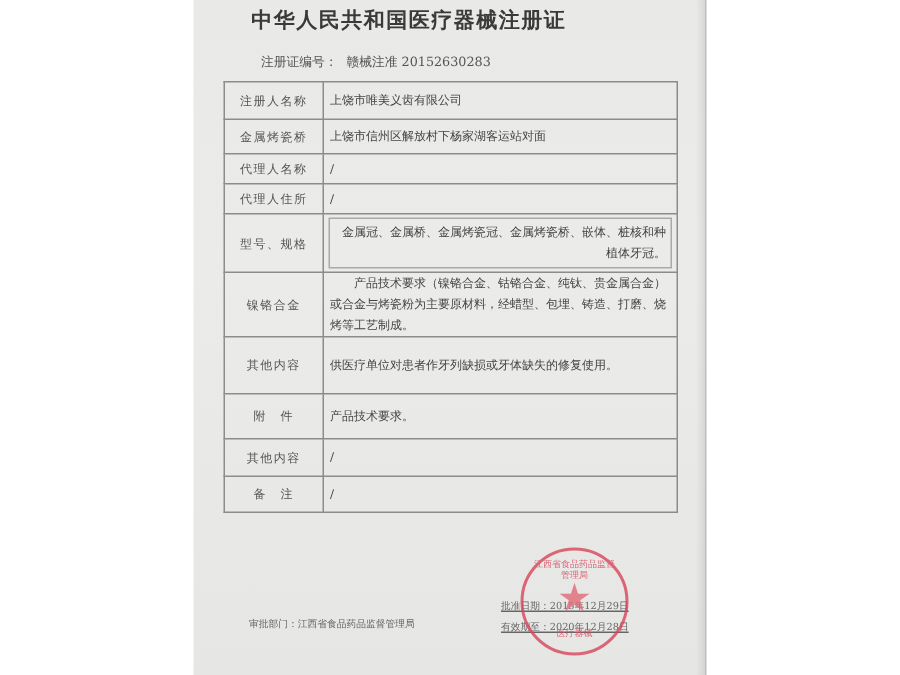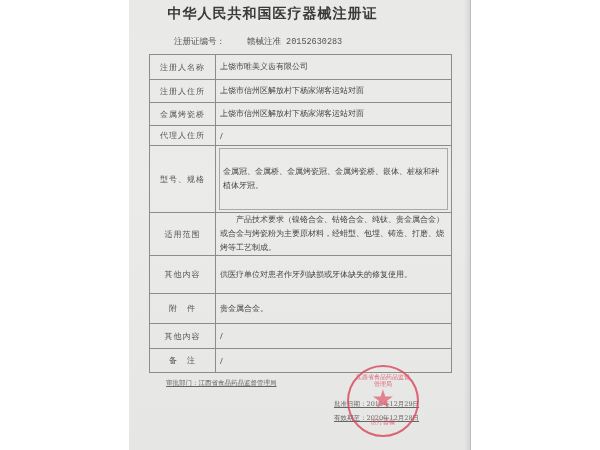--- a/index.html
+++ b/index.html
@@ -16,37 +16,37 @@
     content:""; position:absolute; right:0; top:0; width:6px; height:100%;
     background: linear-gradient(90deg, rgba(0,0,0,0) 0%, rgba(0,0,0,0.08) 100%);
   }
   .title {
     position:absolute; left:0; width:287px; top:5px; text-align:center;
     font-size:14px; letter-spacing:1px; color:#3a3a3a; font-weight:bold;
   }
   .reg-no {
     position:absolute; left:45px; top:36px; font-size:8.5px; color:#555;
   }
-  .reg-no .v { margin-left:22px;font-family:Liberation Mono, monospace; }
+  .reg-no .v { margin-left:6px; }
   table.cert {
     position:absolute; left:20px; top:54px; width:303px;
     border-collapse:collapse; font-size:8px; color:#444;
   }
   table.cert td {
     border:1px solid #8c8c8c; padding:0 4px; vertical-align:middle;
   }
   table.cert td.label {
     width:57px; text-align:center; color:#555; letter-spacing:1px;
   }
   table.cert td.value { text-align:left; line-height:14px;margin-left:27px; }
   table.cert td.value.boxed { padding:2px 3px; }
-  .boxed-inner { border:1px solid #a9a9a9; padding:16px 3px; line-height:14px; }
+  .boxed-inner { border:1px solid #a9a9a9; padding:2px 3px; line-height:14px;text-align:right; }
   .indent { text-indent:2em; }
   .footer-dept {
-    position:absolute; left:37px; top:379px; font-size:6.5px; color:#666;text-decoration:underline;
+    position:absolute; left:37px; top:412px; font-size:6.5px; color:#666;
   }
   .footer-dates {
     position:absolute; left:205px; top:397px; font-size:6.5px; color:#666; line-height:14px;text-decoration:underline;
   }
   .stamp {
     position:absolute; left:218px; top:365px; width:68px; height:68px;
     border:2px solid #d8455a; border-radius:50%; opacity:0.8;
   }
   .stamp .star {
     position:absolute; left:0; width:68px; top:17px; text-align:center;
@@ -70,48 +70,48 @@
     <span>注册证编号：</span><span class="v">赣械注准 20152630283</span>
   </div>
 
   <table class="cert">
     <tbody>
         <tr style="height:25px">
       <td class="label">注册人名称</td>
       <td class="value">上饶市唯美义齿有限公司</td>
     </tr>
     <tr style="height:23px">
-      <td class="label">注册人住所</td>
+      <td class="label">金属烤瓷桥</td>
       <td class="value">上饶市信州区解放村下杨家湖客运站对面</td>
     </tr>
-    <tr style="height:23px">
-      <td class="label">金属烤瓷桥</td>
-      <td class="value">上饶市信州区解放村下杨家湖客运站对面</td>
+    <tr style="height:20px">
+      <td class="label">代理人名称</td>
+      <td class="value">/</td>
     </tr>
     <tr style="height:20px">
       <td class="label">代理人住所</td>
       <td class="value">/</td>
     </tr>
     <tr style="height:39px">
       <td class="label">型号、规格</td>
       <td class="value boxed">
         <div class="boxed-inner">金属冠、金属桥、金属烤瓷冠、金属烤瓷桥、嵌体、桩核和种植体牙冠。</div>
       </td>
     </tr>
     <tr style="height:41px">
-      <td class="label">适用范围</td>
+      <td class="label">镍铬合金</td>
       <td class="value indent">产品技术要求（镍铬合金、钴铬合金、纯钛、贵金属合金）或合金与烤瓷粉为主要原材料，经蜡型、包埋、铸造、打磨、烧烤等工艺制成。</td>
     </tr>
     <tr style="height:38px">
       <td class="label">其他内容</td>
       <td class="value">供医疗单位对患者作牙列缺损或牙体缺失的修复使用。</td>
     </tr>
     <tr style="height:30px">
       <td class="label">附　件</td>
-      <td class="value">贵金属合金。</td>
+      <td class="value">产品技术要求。</td>
     </tr>
     <tr style="height:25px">
       <td class="label">其他内容</td>
       <td class="value">/</td>
     </tr>
     <tr style="height:24px">
       <td class="label">备　注</td>
       <td class="value">/</td>
     </tr>
   </tbody>

